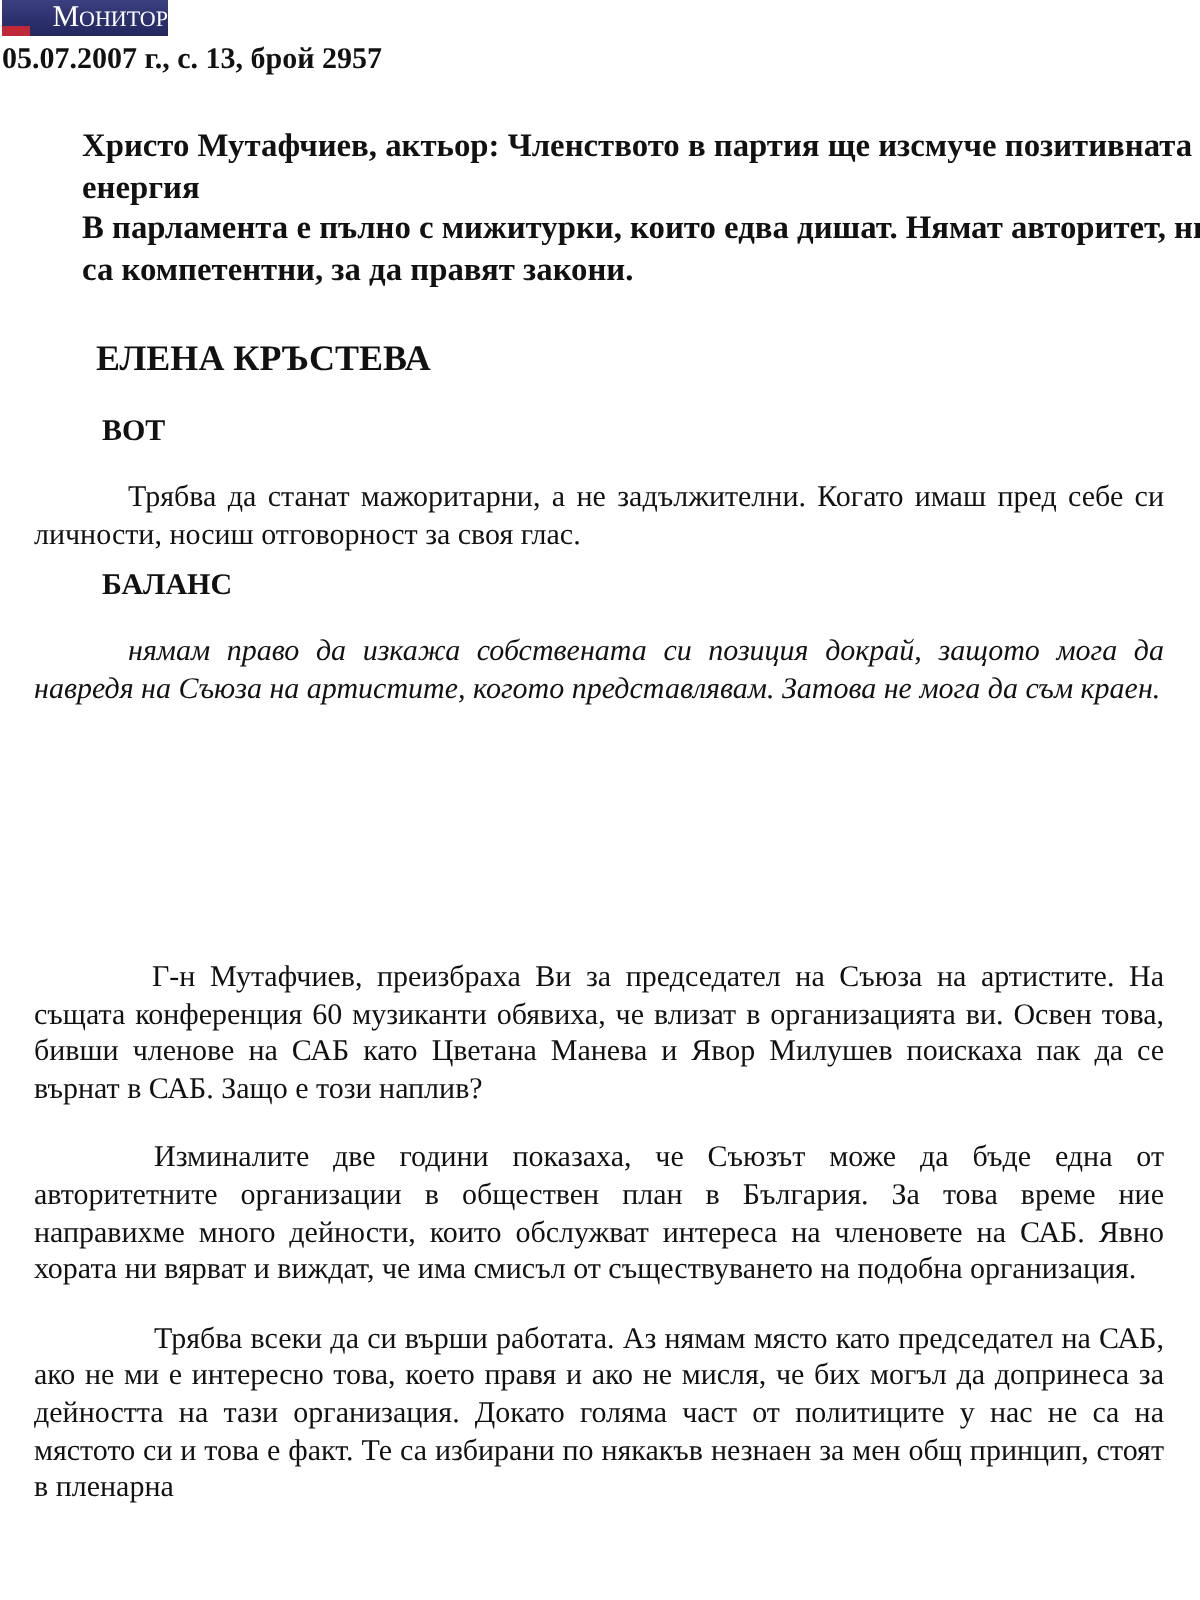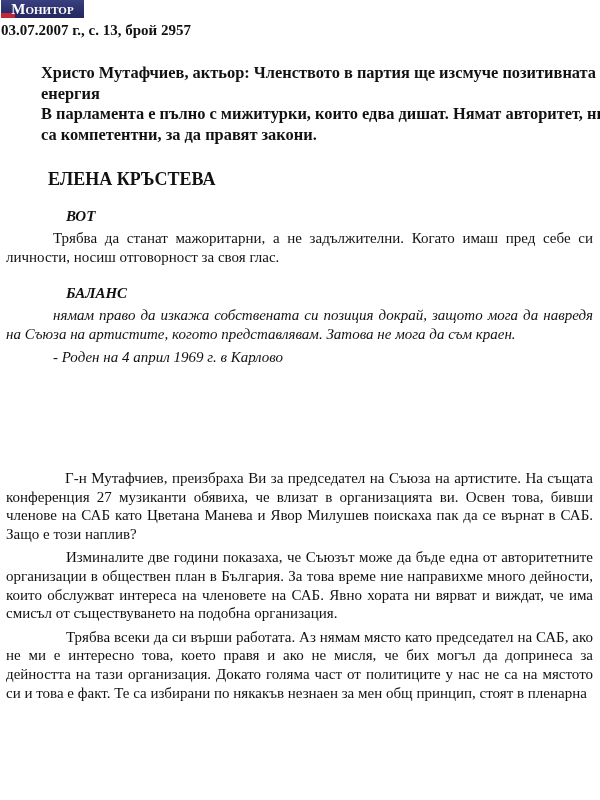--- a/index.html
+++ b/index.html
@@ -4,78 +4,77 @@
   <style>
     html, body { margin: 0; padding: 0; background: #ffffff; }
     body {
       width: 600px; height: 800px; overflow: hidden; position: relative;
       font-family: "Liberation Serif", "DejaVu Serif", serif;
       color: #111111;
     }
     .logo {
       position: absolute; left: 1px; top: 0px; width: 83px; height: 18px;
       background: linear-gradient(180deg, #3a3f80 0%, #2b2f6b 60%, #24285e 100%);
-      color: #ffffff; font-family: "Liberation Serif", serif; font-weight: bold;
-      font-size: 15px; line-height: 18px; letter-spacing: 0px; text-align: center;
+      color: #ffffff; font-family: "Liberation Serif", serif; font-weight: normal;
+      font-size: 15px; line-height: 18px; letter-spacing: 0px; text-align: right;
       overflow: hidden;
     }
     .logo .red {
       position: absolute; left: 0; bottom: 0; width: 14px; height: 5px; background: #c0283a;
     }
     .logo span.txt { position: relative; font-variant: small-caps; }
     .meta {
       position: absolute; left: 1px; top: 21px;
       font-weight: bold; font-size: 15px; line-height: 18px;
     }
     .headline {
       position: absolute; left: 1px; top: 63px; width: 598px;
       font-weight: bold; font-size: 16.4px; line-height: 20.5px; padding-left: 40px;
     }
     .author {
       position: absolute; left: 48px; top: 170px;
       font-weight: bold; font-size: 18px; line-height: 18px;
     }
     .section-title {
-      position: absolute; left: 66px;
-      font-weight: bold; font-style: italic; font-size: 15px; line-height: 18px;
+      position: absolute; left: 51px;
+      font-weight: bold; font-size: 15px; line-height: 18px;
     }
     .block {
       position: absolute; left: 1px; width: 597px;
       font-size: 15px; line-height: 18.6px; text-align: justify;
     }
-    .block p { margin: 5px; text-indent: 47px; text-align: justify; }
+    .block p { margin: 16px; text-indent: 47px; text-align: justify; }
     .block.italic { font-style: italic; font-weight: normal; }
     .block.body p { text-indent: 60px; }
     .block.body p.q { text-indent: 59px; }
   </style>
 </head>
 <body>
 
 <div class="logo">
   <div class="red"></div>
   <span class="txt">Монитор</span>
 </div>
 
-<div class="meta">03.07.2007 г., с. 13, брой 2957</div>
+<div class="meta">05.07.2007 г., с. 13, брой 2957</div>
 
 <div class="headline">
   <div>Христо Мутафчиев, актьор: Членството в партия ще изсмуче позитивната ми енергия</div>
   <div>В парламента е пълно с мижитурки, които едва дишат. Нямат авторитет, нито са компетентни, за да правят закони.</div>
 </div>
 
 <div class="author">ЕЛЕНА КРЪСТЕВА</div>
 
 <div class="section-title" style="top:207px;">ВОТ</div>
 <div class="block" style="top:224px;">
   <p>Трябва да станат мажоритарни, а не задължителни. Когато имаш пред себе си личности, носиш отговорност за своя глас.</p>
 </div>
 
 <div class="section-title" style="top:284px;">БАЛАНС</div>
 <div class="block italic" style="top:301px;">
   <p>нямам право да изкажа собствената си позиция докрай, защото мога да навредя на Съюза на артистите, когото представлявам. Затова не мога да съм краен.</p>
-  <p>- Роден на 4 април 1969 г. в Карлово</p>
 </div>
 
 <div class="block body" style="top:464px;">
-  <p class="q">Г-н Мутафчиев, преизбраха Ви за председател на Съюза на артистите. На същата конференция 27 музиканти обявиха, че влизат в организацията ви. Освен това, бивши членове на САБ като Цветана Манева и Явор Милушев поискаха пак да се върнат в САБ. Защо е този наплив?</p>
+  <p class="q">Г-н Мутафчиев, преизбраха Ви за председател на Съюза на артистите. На същата конференция 60 музиканти обявиха, че влизат в организацията ви. Освен това, бивши членове на САБ като Цветана Манева и Явор Милушев поискаха пак да се върнат в САБ. Защо е този наплив?</p>
   <p>Изминалите две години показаха, че Съюзът може да бъде една от авторитетните организации в обществен план в България. За това време ние направихме много дейности, които обслужват интереса на членовете на САБ. Явно хората ни вярват и виждат, че има смисъл от съществуването на подобна организация.</p>
   <p>Трябва всеки да си върши работата. Аз нямам място като председател на САБ, ако не ми е интересно това, което правя и ако не мисля, че бих могъл да допринеса за дейността на тази организация. Докато голяма част от политиците у нас не са на мястото си и това е факт. Те са избирани по някакъв незнаен за мен общ принцип, стоят в пленарна</p>
 </div>
 
 </body></html>

